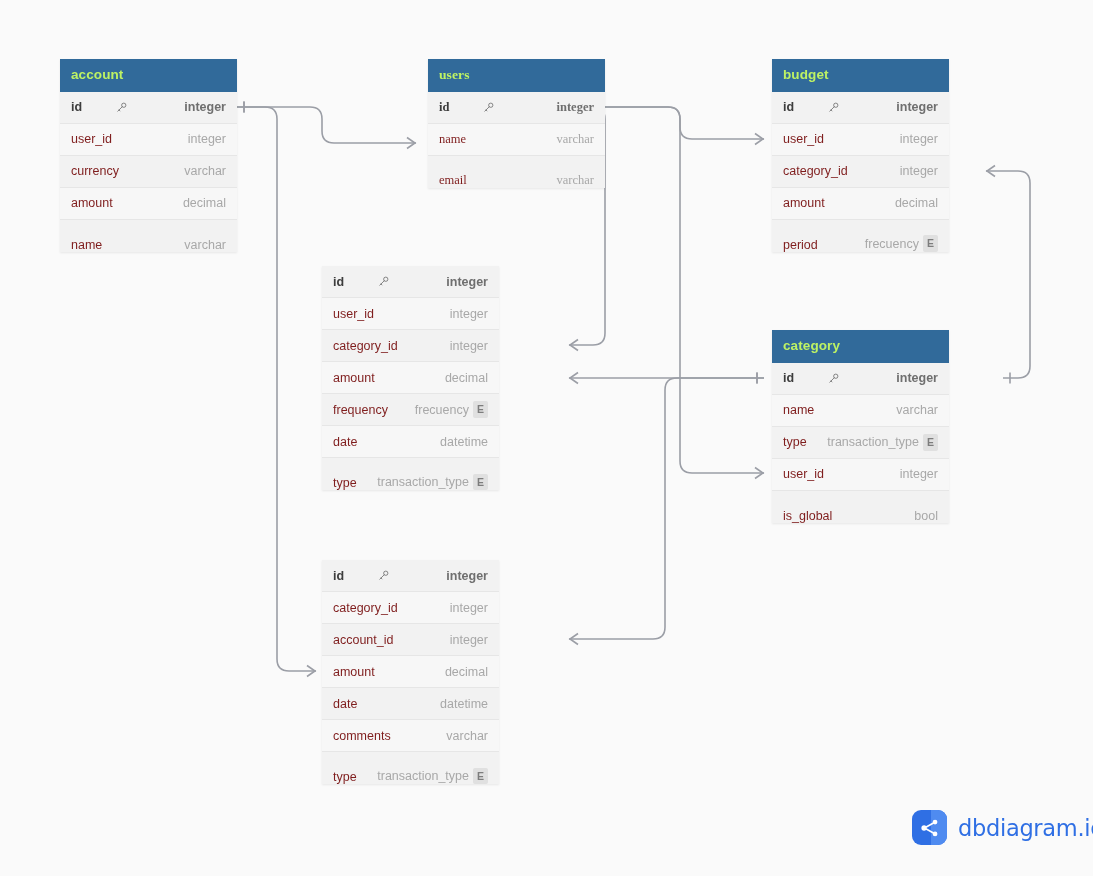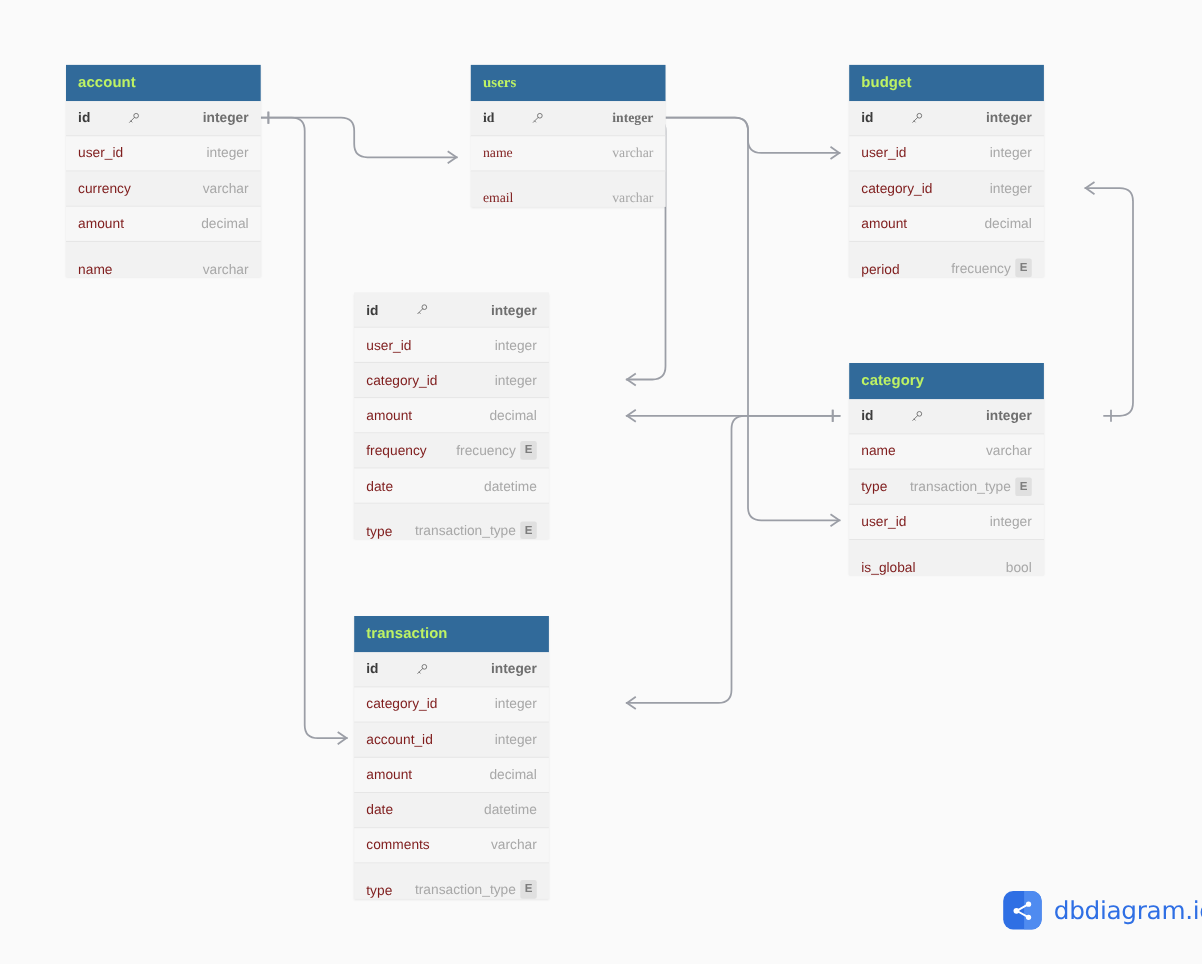--- a/index.html
+++ b/index.html
@@ -477,21 +477,20 @@
             <div class="field-name">
               <span>is_global</span>
             </div>
             <div class="field-type">
               <span>bool</span>
             </div>
           </div>
         </div>
       </div>
       <div class="table" style="left: 322px; top: 560px;">
-        <div class="table-header">transaction</div>
         <div class="table-body">
           <div class="field-row pk">
             <div class="field-name">
               <span>id</span>
               <span class="key-icon">
                 <svg width="11" height="11" viewBox="0 0 16 16">
                   <circle cx="11.3" cy="4.7" r="3.1" fill="none" stroke="#6f6f6f" stroke-width="1.2"></circle>
                   <path d="M9.1 6.9 L2.6 13.4" stroke="#6f6f6f" stroke-width="1.2" fill="none" stroke-linecap="round"></path>
                   <path d="M4.4 11.6 L5.8 13.0" stroke="#6f6f6f" stroke-width="1.2" fill="none" stroke-linecap="round"></path>
                 </svg>

